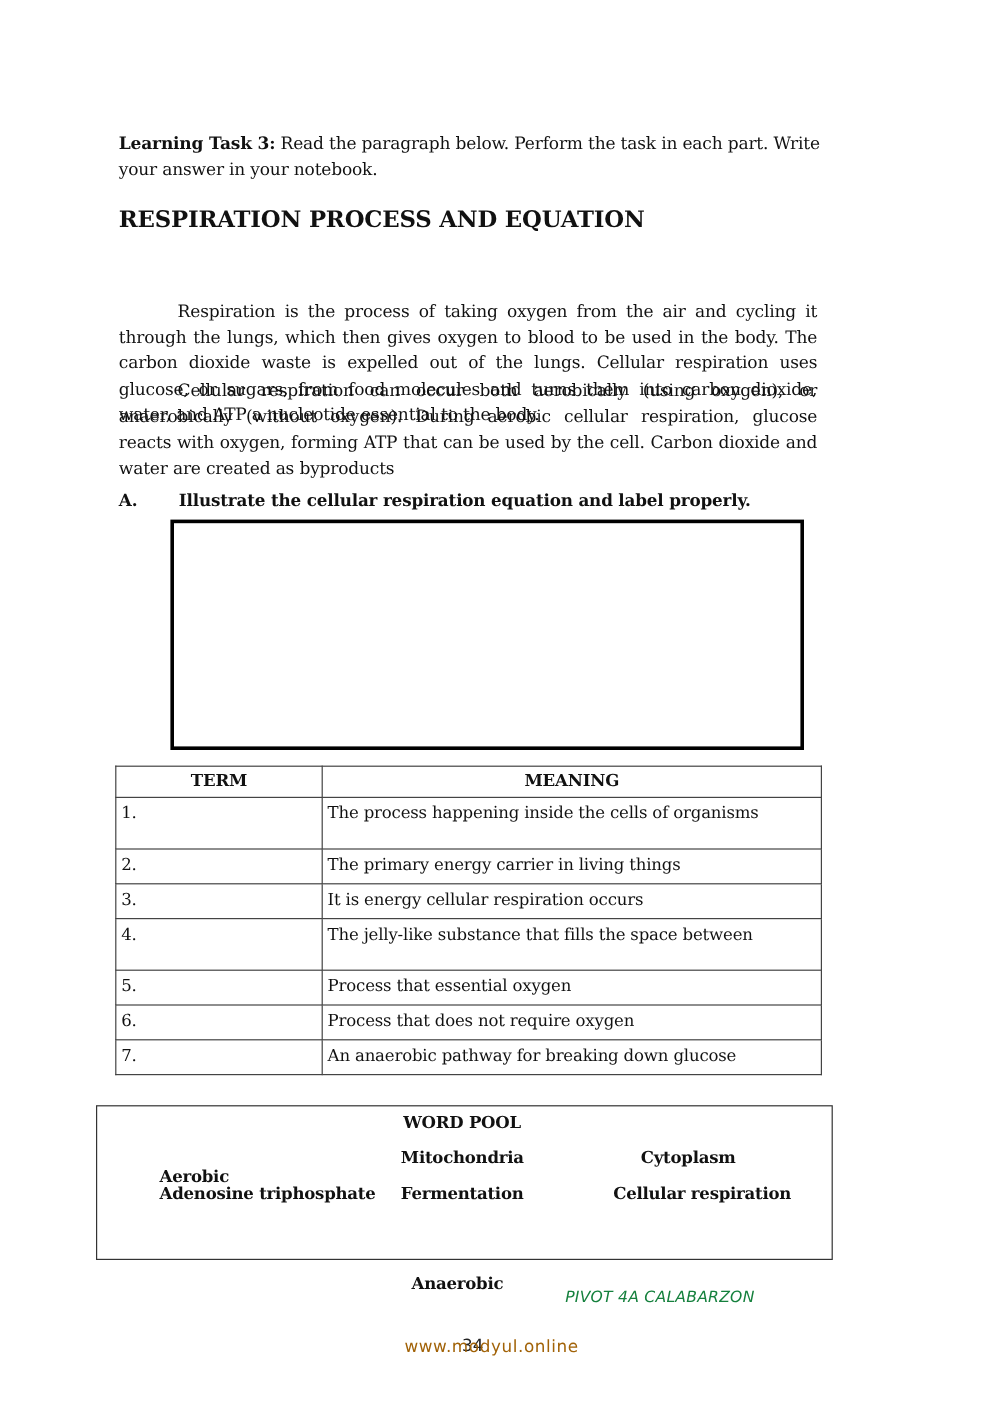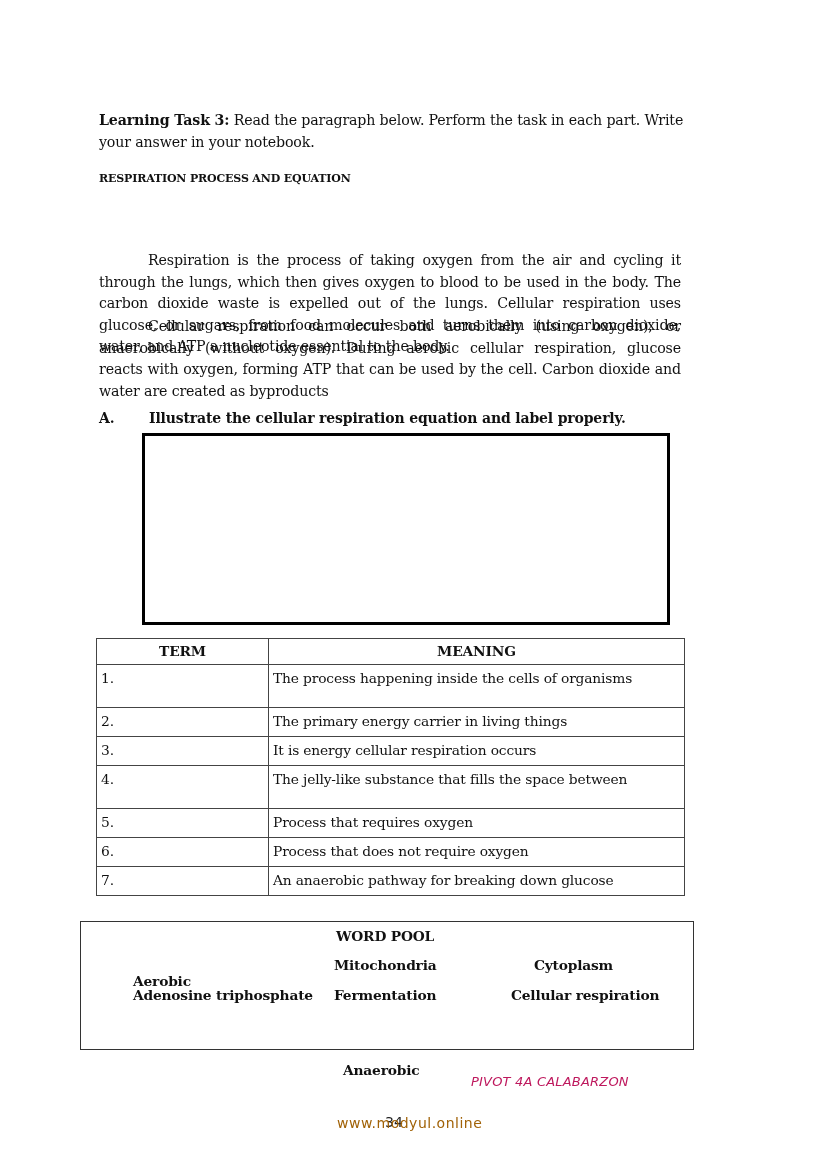--- a/index.html
+++ b/index.html
@@ -2,39 +2,39 @@
 <html><head>
 <meta charset="utf-8">
 <style>
   html, body { margin: 0; padding: 0; background: #ffffff; }
   body { width: 826px; height: 1169px; position: relative; overflow: hidden;
          font-family: "DejaVu Serif", "Liberation Serif", serif; color: #111; }
   .abs { position: absolute; }
   .serif { font-family: "DejaVu Serif", serif; font-size: 14.2px; letter-spacing: -0.15px; }
   .intro { left: 99px; top: 110px; width: 600px; line-height: 21.5px; }
   .intro b { font-weight: bold; }
-  .heading { left: 99px; top: 172px; font-weight: bold; font-size: 11px; }
+  .heading { left: 99px; top: 172px; font-weight: bold; font-size: 19px; }
   .para { left: 99px; width: 582px; line-height: 21.6px; text-align: justify; }
   .para .indent { display: inline-block; width: 49px; }
   .p1 { top: 202px; margin-top: 48px; }
   .p2 { top: 316px; }
   .taskA { left: 99px; top: 410px; font-weight: bold; font-size: 14px; }
   .taskA .letter { display: inline-block; width: 50px; }
   .drawbox { left: 142px; top: 433px; width: 522px; height: 186px; border: 3px solid #000; }
   table.terms { position: absolute; left: 96px; top: 638px; width: 589px; border-collapse: collapse; }
   table.terms td, table.terms th { border: 1px solid #444; padding: 0 4px; vertical-align: top;
       font-family: "DejaVu Serif", serif; font-size: 13.8px; letter-spacing: -0.15px; }
   table.terms th { font-weight: bold; text-align: center; height: 25px; line-height: 25px; }
   table.terms td { line-height: 26px; }
   table.terms td.c1 { width: 163px; }
   .tall { height: 43px; }
   .short { height: 29px; }
   .pool { left: 80px; top: 921px; width: 612px; height: 127px; border: 1px solid #333; }
   .pool .w { position: absolute; font-weight: bold; font-size: 13.8px; font-family: "DejaVu Serif", serif; letter-spacing: -0.2px; white-space: nowrap; }
-  .footer-brand { left: 471px; top: 1074px; font-family: "DejaVu Sans", sans-serif; font-style: italic; font-size: 13px; color: #be185d; letter-spacing: 0.2px; }
+  .footer-brand { left: 471px; top: 1074px; font-family: "DejaVu Sans", sans-serif; font-style: italic; font-size: 13px; color: #15803d; letter-spacing: 0.2px; }
   .page-num { left: 385px; top: 1114px; font-family: "DejaVu Sans", sans-serif; font-size: 14px; color: #222; }
   .watermark { left: 337px; top: 1115px; font-family: "DejaVu Sans", sans-serif; font-size: 14px; color: #a16207; letter-spacing: 0.5px; }
 </style>
 </head>
 <body>
 
 <div class="abs serif intro"><b>Learning Task 3:</b><span> Read  the paragraph below.  Perform  the task in each part. Write your answer in your notebook.</span></div>
 
 <div class="abs serif heading">RESPIRATION PROCESS AND EQUATION</div>
 
@@ -65,21 +65,21 @@
     <tr class="short">
       <td class="c1">3.</td>
       <td>It is energy cellular respiration occurs</td>
     </tr>
     <tr class="tall">
       <td class="c1">4.</td>
       <td>The jelly-like substance that fills the space between</td>
     </tr>
     <tr class="short">
       <td class="c1">5.</td>
-      <td>Process that requires oxygen</td>
+      <td>Process that essential oxygen</td>
     </tr>
     <tr class="short">
       <td class="c1">6.</td>
       <td>Process that does not require oxygen</td>
     </tr>
     <tr class="short">
       <td class="c1">7.</td>
       <td>An anaerobic pathway for breaking down glucose</td>
     </tr>
   </tbody>

